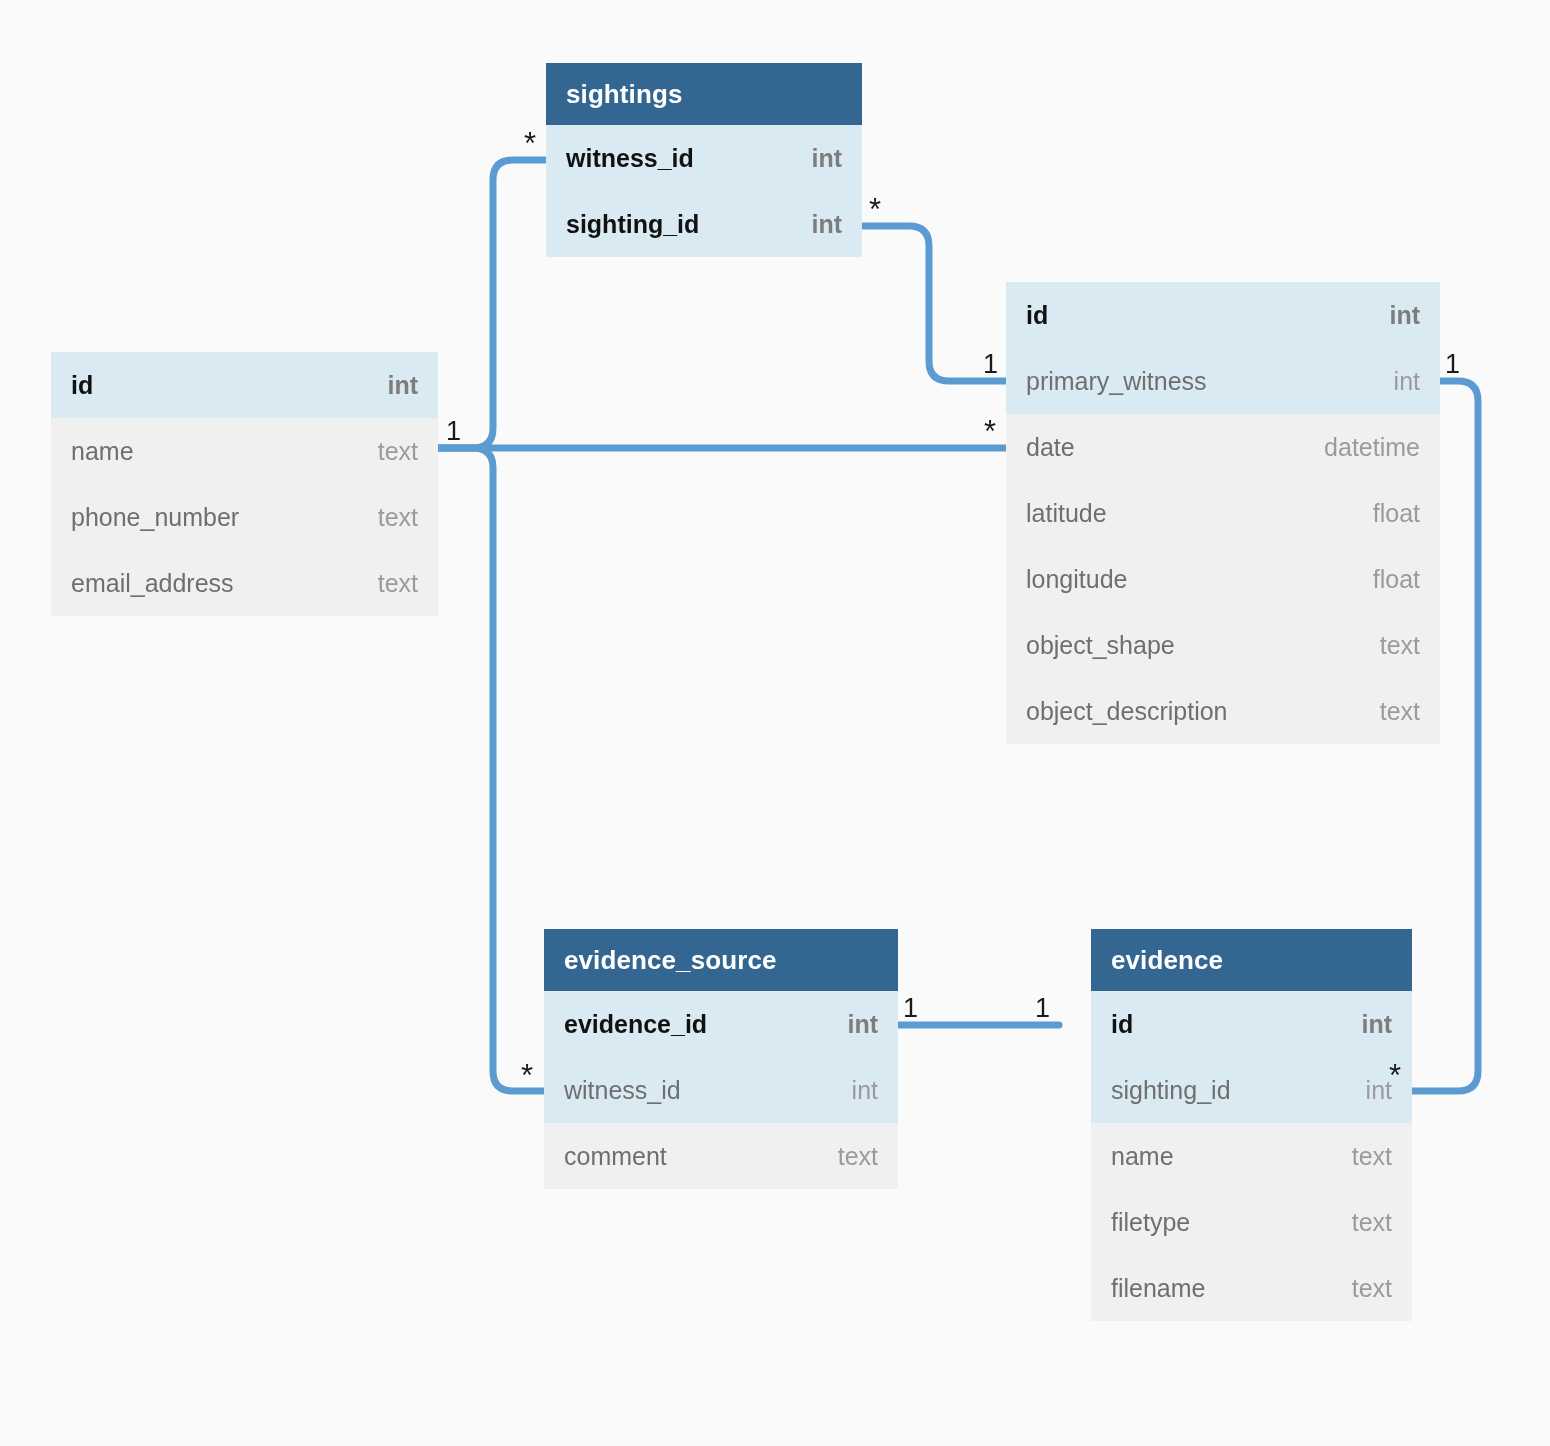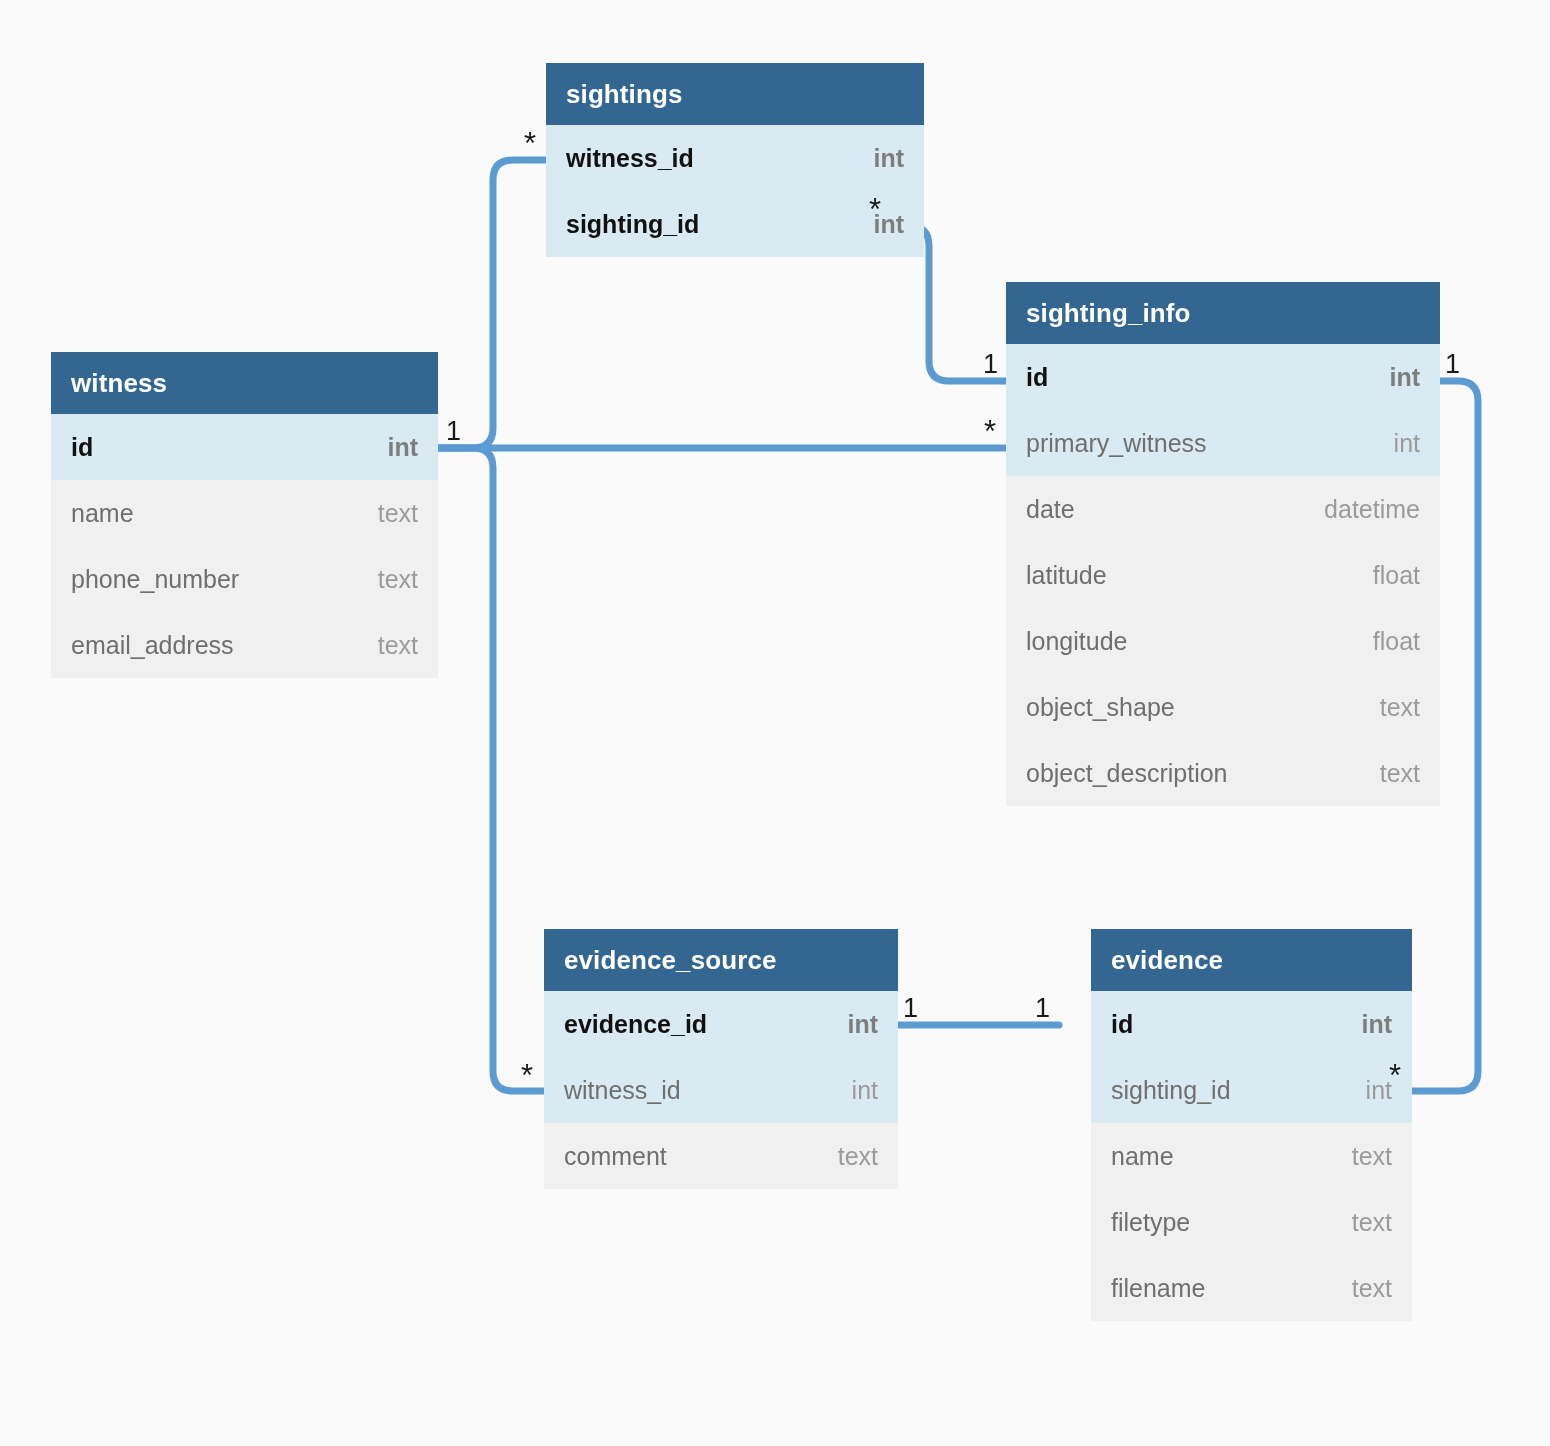--- a/index.html
+++ b/index.html
@@ -100,52 +100,50 @@
 
   <svg id="wires" viewBox="0 0 1550 1446" width="1550" height="1446" xmlns="http://www.w3.org/2000/svg">
       <path d="M 438 448 L 473 448 Q 493 448 493 428 L 493 180 Q 493 160 513 160 L 546 160" fill="none" stroke="#5b9bd1" stroke-width="7" stroke-linecap="round" stroke-linejoin="round"></path>
       <path d="M 862 226 L 909 226 Q 929 226 929 246 L 929 361 Q 929 381 949 381 L 1006 381" fill="none" stroke="#5b9bd1" stroke-width="7" stroke-linecap="round" stroke-linejoin="round"></path>
       <path d="M 438 448 L 1006 448" fill="none" stroke="#5b9bd1" stroke-width="7" stroke-linecap="round" stroke-linejoin="round"></path>
       <path d="M 438 448 L 473 448 Q 493 448 493 468 L 493 1071 Q 493 1091 513 1091 L 544 1091" fill="none" stroke="#5b9bd1" stroke-width="7" stroke-linecap="round" stroke-linejoin="round"></path>
       <path d="M 898 1025 L 1059 1025" fill="none" stroke="#5b9bd1" stroke-width="7" stroke-linecap="round" stroke-linejoin="round"></path>
       <path d="M 1440 381 L 1458 381 Q 1478 381 1478 401 L 1478 1071 Q 1478 1091 1458 1091 L 1380 1091" fill="none" stroke="#5b9bd1" stroke-width="7" stroke-linecap="round" stroke-linejoin="round"></path>
     </svg>
 
-<div class="entity" style="left: 546px; top: 63px; width: 378px;">
+<div class="entity" style="left: 546px; top: 63px; width: 316px;">
       <div class="entity-header">sightings</div>
       <div class="field-row key pk">
         <span class="field-name">witness_id</span>
         <span class="field-type">int</span>
       </div>
       <div class="field-row key pk">
         <span class="field-name">sighting_id</span>
         <span class="field-type">int</span>
       </div>
     </div>
     <div class="entity" style="left: 51px; top: 352px; width: 387px;">
-      <div class="entity-header">witness</div>
       <div class="field-row key pk">
         <span class="field-name">id</span>
         <span class="field-type">int</span>
       </div>
       <div class="field-row plain">
         <span class="field-name">name</span>
         <span class="field-type">text</span>
       </div>
       <div class="field-row plain">
         <span class="field-name">phone_number</span>
         <span class="field-type">text</span>
       </div>
       <div class="field-row plain">
         <span class="field-name">email_address</span>
         <span class="field-type">text</span>
       </div>
     </div>
     <div class="entity" style="left: 1006px; top: 282px; width: 434px;">
-      <div class="entity-header">sighting_info</div>
       <div class="field-row key pk">
         <span class="field-name">id</span>
         <span class="field-type">int</span>
       </div>
       <div class="field-row key">
         <span class="field-name">primary_witness</span>
         <span class="field-type">int</span>
       </div>
       <div class="field-row plain">
         <span class="field-name">date</span>

